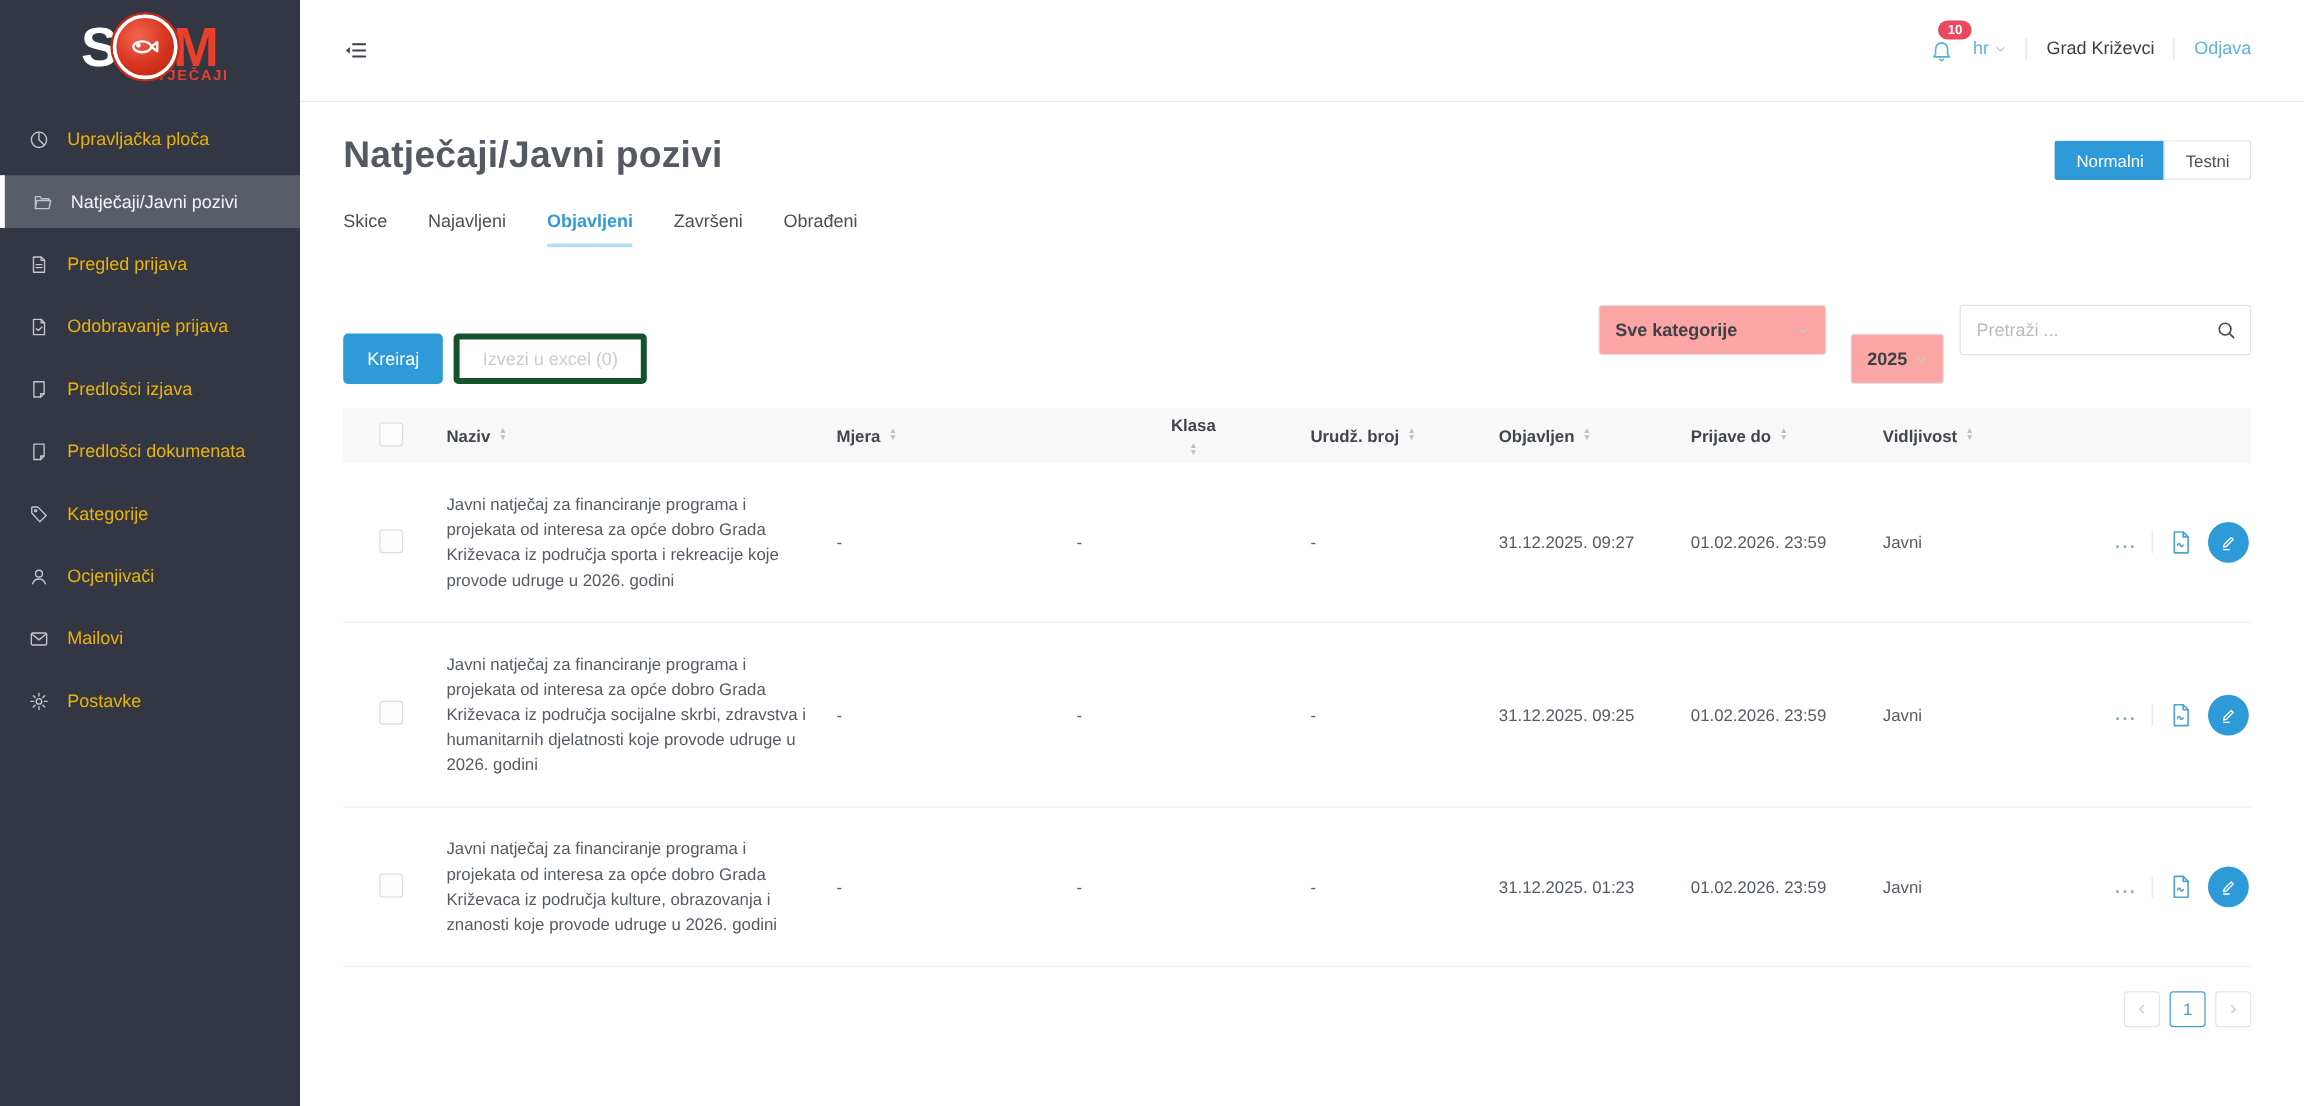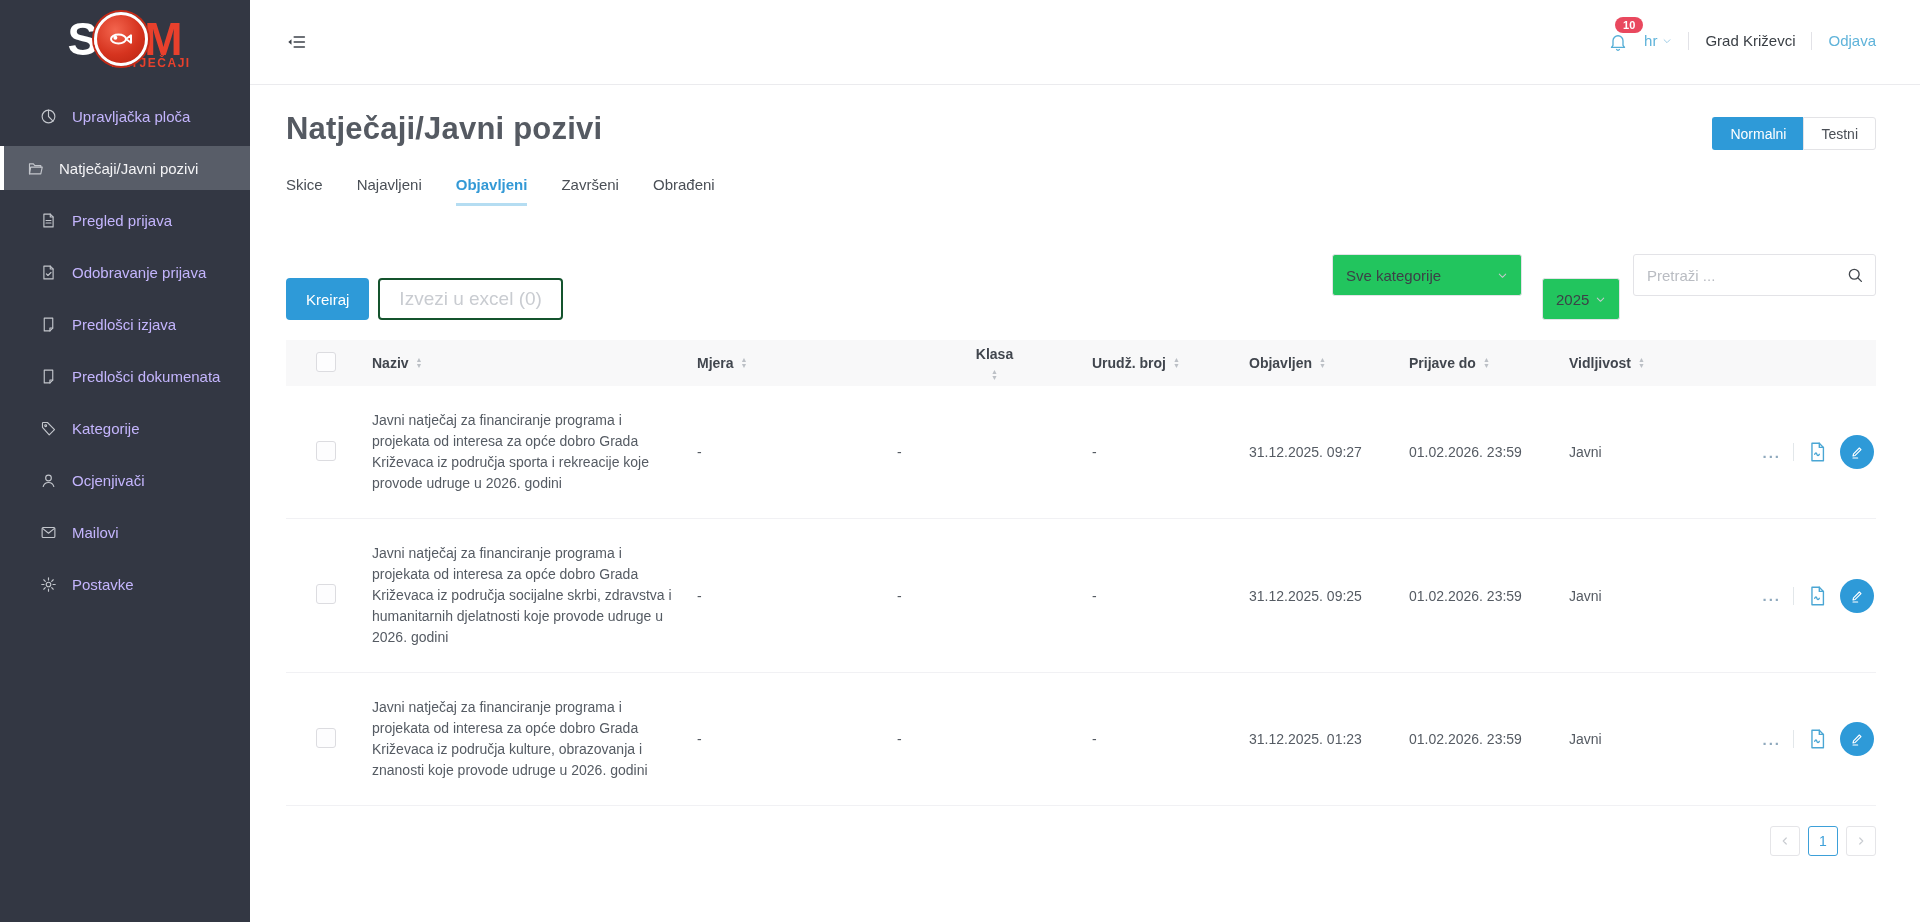--- a/index.html
+++ b/index.html
@@ -17,22 +17,22 @@
   .logo-row { display:flex; align-items:center; }
   .logo-letter { font-size:46px; font-weight:bold; line-height:1; }
   .logo-letter.s { color:#fff; margin-right:-4px; }
   .logo-letter.m { color:#e8402c; margin-left:-4px; }
   .logo-o { width:54px; height:54px; border-radius:50%;
     background:radial-gradient(circle at 38% 32%, #f3654e 0%, #d6341f 55%, #b7220f 100%);
     border:3px solid #fff; box-shadow:0 0 0 2px #c52a17;
     display:flex; align-items:center; justify-content:center; z-index:1; }
   .logo-sub { color:#e8402c; font-size:12px; font-weight:bold; letter-spacing:1.5px; margin-top:-10px; margin-left:52px; }
   .nav { margin-top:10px; }
-  .nav-item { display:flex; align-items:center; gap:14px; height:44px; padding-left:40px;
-    margin-bottom:8px; font-size:15px; color:#c4b5fd; cursor:pointer; }
+  .nav-item { display:flex; align-items:center; gap:14px; height:44px; padding-left:24px;
+    margin-bottom:8px; font-size:15px; color:#eab308; cursor:pointer; }
   .nav-item .nav-icon { width:18px; height:18px; display:flex; align-items:center; color:#c3c6cc; }
   .nav-item.active { background:#585d68; color:#f4f4f6; border-left:4px solid #fff; padding-left:23px; }
 
   
   .main { flex:1; display:flex; flex-direction:column; background:#fff; }
   .topbar { height:85px; min-height:85px; border-bottom:1px solid #ebebee;
     display:flex; align-items:center; justify-content:space-between; padding:0 44px 0 36px; }
   .collapse-btn { color:#3d424a; cursor:pointer; display:flex; }
   .topbar-right { display:flex; align-items:flex-start; gap:16px; }
   .bell-wrap { position:relative; color:#54aed6; cursor:pointer; display:flex; }
@@ -55,26 +55,26 @@
   .mode-btn.active { background:#2e9ad8; border-color:#2e9ad8; color:#fff; }
 
   .tabs { margin-top:26px; display:flex; gap:34px; font-size:15px; color:#4a4f56; }
   .tab { padding-bottom:10px; cursor:pointer; border-bottom:3px solid transparent; }
   .tab.active { color:#3399d6; font-weight:bold; border-bottom-color:#b5ddf2; }
 
   .toolbar { margin-top:24px; display:flex; justify-content:space-between; align-items:flex-end;gap:24px; }
   .toolbar-left { display:flex; }
   .btn-create { background:#2e9ad8; color:#fff; border:none; border-radius:4px; height:42px;
     padding:0 20px; font-size:15px; font-family:inherit; cursor:pointer; }
-  .btn-export { margin-left:9px; background:#fff; color:#c9ccd1; border:2px solid #14532d;
-    border-radius:4px; height:42px; padding:0 19px; font-size:19px; font-family:inherit; cursor:pointer; }
+  .btn-export { margin-left:9px; background:#fff; color:#c9ccd1; border:5px solid #14532d;
+    border-radius:4px; height:42px; padding:0 19px; font-size:15px; font-family:inherit; cursor:pointer; }
   .filters { display:flex; align-items:center; }
-  .select { height:42px; border:1px solid #e3e3e7; border-radius:3px; background:#22c55e;
+  .select { height:42px; border:1px solid #e3e3e7; border-radius:3px; background:#fca5a5;
     display:flex; align-items:center; justify-content:space-between; padding:15px 13px;
-    font-size:15px; color:#3c4147; cursor:pointer; }
+    font-size:15px; color:#3c4147; cursor:pointer;font-weight:bold; }
   .select .chev { color:#c7cace; display:flex; }
   .sel-cat { width:190px; margin-right:20px; }
   .sel-year { width:78px; margin-right:13px;margin-top:48px; }
   .search-box { height:42px; width:243px; border:1px solid #e3e3e7; border-radius:3px;
     display:flex; align-items:center; padding:0 11px; background:#fff; }
   .search-box input { border:none; outline:none; flex:1; font-size:15px; color:#3c4147;
     font-family:Liberation Sans, sans-serif; min-width:0; background:transparent; }
   .search-box input::placeholder { color:#b9bcc2; }
   .search-ic { color:#43484e; display:flex; cursor:pointer; }
 

